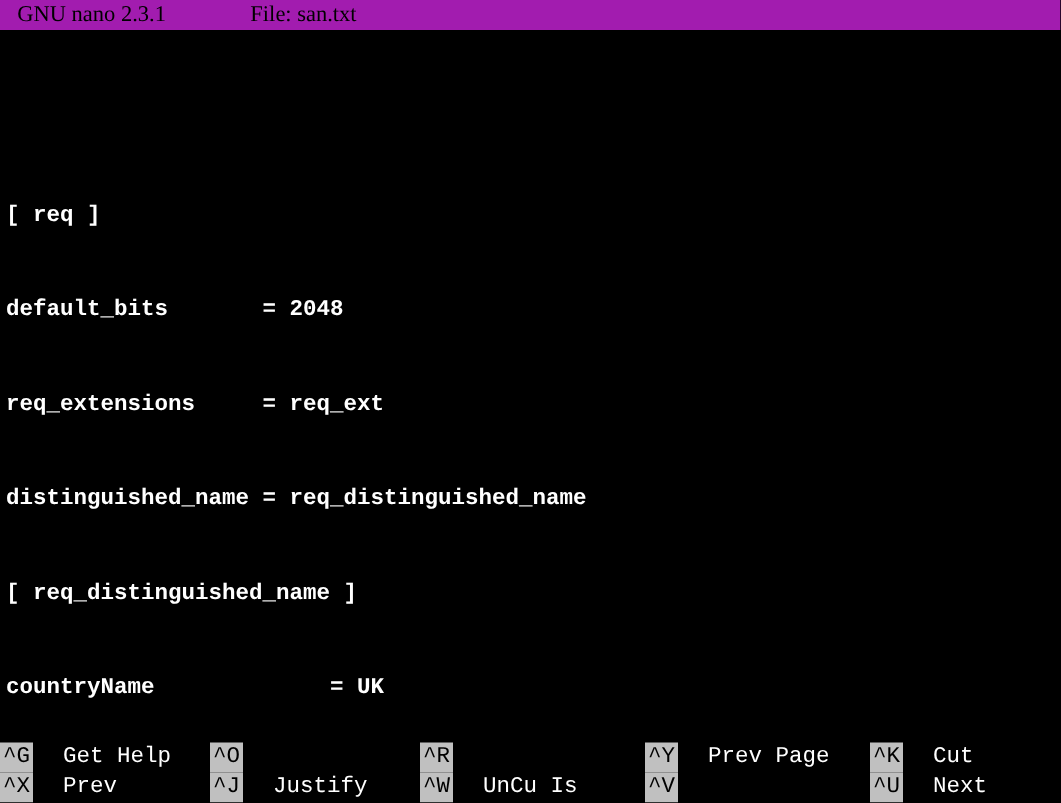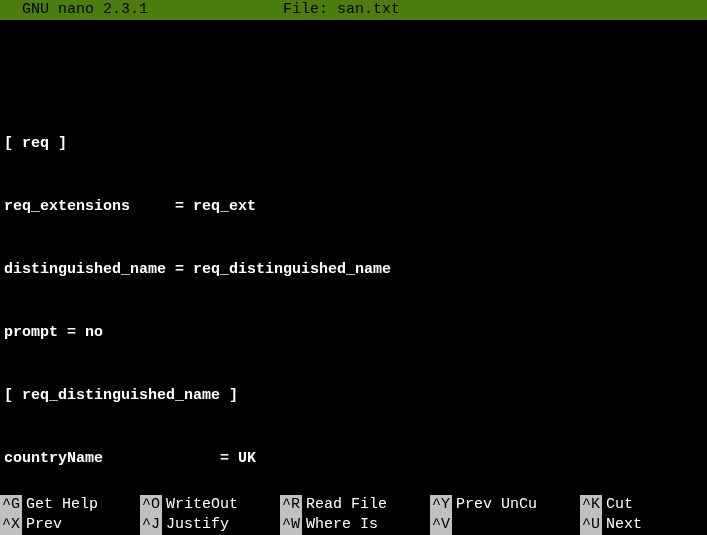--- a/index.html
+++ b/index.html
@@ -12,26 +12,27 @@
     overflow: hidden;
   }
   .terminal {
     width: 707px;
     height: 535px;
     display: flex;
     flex-direction: column;
     position: relative;
   }
   .titlebar {
-    background: #4d7c0f;
+    background: #a21caf;
     color: #000;
     height: 20px;
     line-height: 20px;
     white-space: pre;
     padding-left: 4px;
+    font-family: Liberation Serif, serif;
   }
   .content {
     flex: 1;
     padding: 8px 4px 0 4px;
     color: #fff;
     white-space: pre;
     line-height: 21px;
   }
   .line { height: 21px; font-weight: bold; }
   .shortcuts {
@@ -47,60 +48,60 @@
     height: 20px;
     white-space: pre;
   }
   .sc-cell { display: flex; }
   .key {
     background: #c0c0c0;
     color: #000;
     padding: 0 2px;
     display: inline-block;
   }
-  .lbl { padding-left: 4px; }
+  .lbl { padding-left: 20px; }
 </style>
 </head>
 <body>
 
 <div class="terminal">
 
   <div class="titlebar"><span>  GNU nano 2.3.1</span><span>               </span><span>File: san.txt</span></div>
 
   <div class="content">
     <div class="line"></div>
     <div class="line">[ req ]</div>
+    <div class="line">default_bits       = 2048</div>
     <div class="line">req_extensions     = req_ext</div>
     <div class="line">distinguished_name = req_distinguished_name</div>
-    <div class="line">prompt = no</div>
     <div class="line">[ req_distinguished_name ]</div>
     <div class="line">countryName             = UK</div>
     
     
     
     
     
     
     
     
     
     
     
   </div>
 
   <div class="shortcuts">
     <div class="sc-row">
       <div class="sc-cell" style="width:140px"><span class="key">^G</span><span class="lbl">Get Help</span></div>
-      <div class="sc-cell" style="width:140px"><span class="key">^O</span><span class="lbl">WriteOut</span></div>
-      <div class="sc-cell" style="width:150px"><span class="key">^R</span><span class="lbl">Read File</span></div>
-      <div class="sc-cell" style="width:150px"><span class="key">^Y</span><span class="lbl">Prev UnCu</span></div>
+      <div class="sc-cell" style="width:140px"><span class="key">^O</span></div>
+      <div class="sc-cell" style="width:150px"><span class="key">^R</span></div>
+      <div class="sc-cell" style="width:150px"><span class="key">^Y</span><span class="lbl">Prev Page</span></div>
       <div class="sc-cell" style="width:127px"><span class="key">^K</span><span class="lbl">Cut</span></div>
     </div>
     <div class="sc-row">
       <div class="sc-cell" style="width:140px"><span class="key">^X</span><span class="lbl">Prev</span></div>
       <div class="sc-cell" style="width:140px"><span class="key">^J</span><span class="lbl">Justify</span></div>
-      <div class="sc-cell" style="width:150px"><span class="key">^W</span><span class="lbl">Where Is</span></div>
+      <div class="sc-cell" style="width:150px"><span class="key">^W</span><span class="lbl">UnCu Is</span></div>
       <div class="sc-cell" style="width:150px"><span class="key">^V</span></div>
       <div class="sc-cell" style="width:127px"><span class="key">^U</span><span class="lbl">Next</span></div>
     </div>
   </div>
 
 </div>
 
 </body></html>

